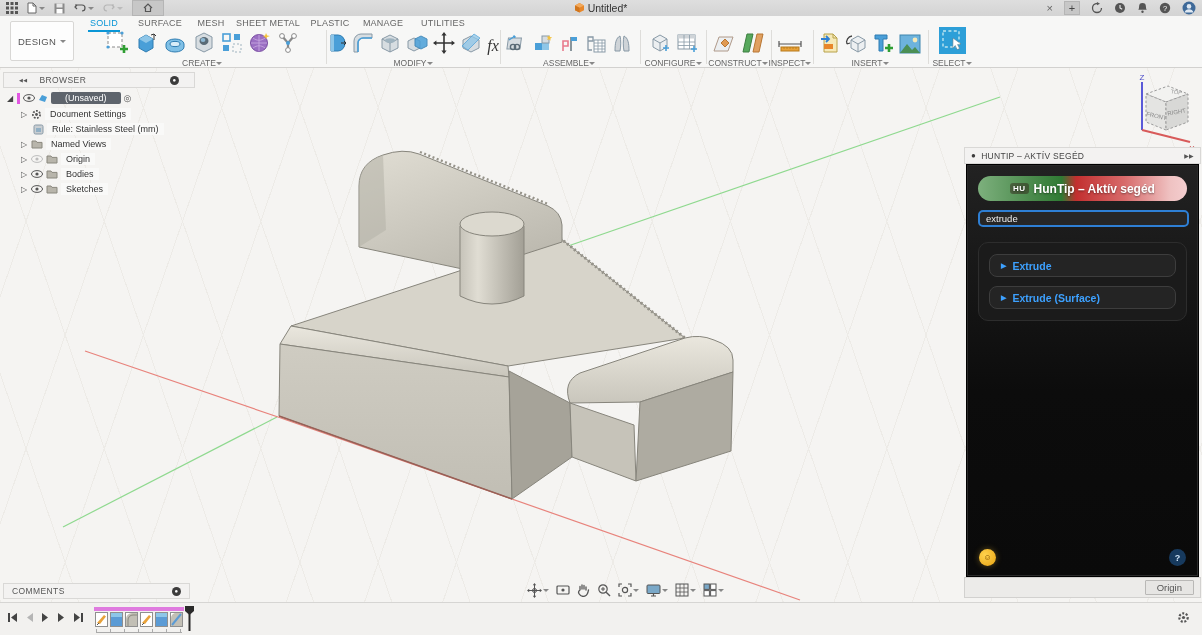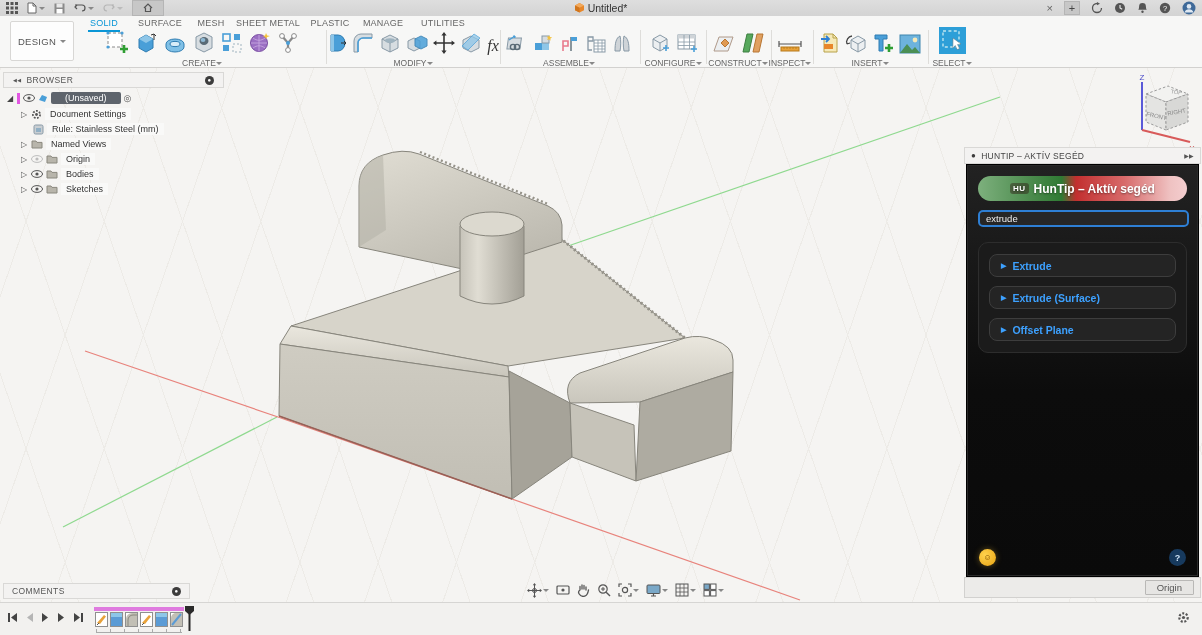--- a/index.html
+++ b/index.html
@@ -35,22 +35,22 @@
 
   
   .canvas{position:absolute;top:68px;left:0;width:1202px;height:534px;
     background:
       repeating-linear-gradient(109deg,#edebe7 0 1px,transparent 1px 74px),
       repeating-linear-gradient(71deg,#edebe7 0 1px,transparent 1px 74px),
       #f5f4f2}
   .modelsvg{position:absolute;inset:0;pointer-events:none}
 
   
-  .bhead{position:absolute;left:3px;top:4px;width:221px;height:16px;background:#f3f2f1;border:1px solid #d9d8d6;
-         display:flex;align-items:center;font-size:8.5px;color:#555;letter-spacing:.4px;padding:0 9px;gap:5px}
+  .bhead{position:absolute;left:3px;top:4px;width:192px;height:16px;background:#f3f2f1;border:1px solid #d9d8d6;
+         display:flex;align-items:center;font-size:8.5px;color:#555;letter-spacing:.4px;padding:0 15px;gap:12px}
   .dotbtn{margin-left:auto;width:9px;height:9px;border-radius:50%;background:#3c3c3c;color:#fff;font-size:6px;display:flex;align-items:center;justify-content:center}
   .brow{position:absolute;display:flex;align-items:center;gap:3px;font-size:9px;color:#333;height:14px}
   .chip{background:rgba(249,249,248,.95);padding:1px 5px;white-space:nowrap}
   .expander{font-size:8px;color:#555;width:8px;text-align:center}
   .rootchip{background:#5e646c;color:#fff;border-radius:2px;padding:1px 14px;font-size:9px}
   .pinkbarV{width:3px;height:11px;background:#e257e2}
 
   
   .vcube{position:absolute;left:1124px;top:4px;width:72px;height:84px}
 
@@ -659,24 +659,20 @@
       <input class="hsearch" value="extrude" style="">
       <div class="hresults">
         <div class="hbtn">
           <span class="harrow">▶</span>
           <span>Extrude</span>
         </div>
         <div class="hbtn">
           <span class="harrow">▶</span>
           <span>Extrude (Surface)</span>
         </div>
-        <div class="hbtn">
-          <span class="harrow">▶</span>
-          <span>Offset Plane</span>
-        </div>
       </div>
       <div class="hlogo">☺</div>
       <div class="hhelp">?</div>
     </div>
     <div class="hfoot">
       <span class="closebtn">Origin</span>
     </div>
 
     <div class="cbar">
       <span>COMMENTS</span>

